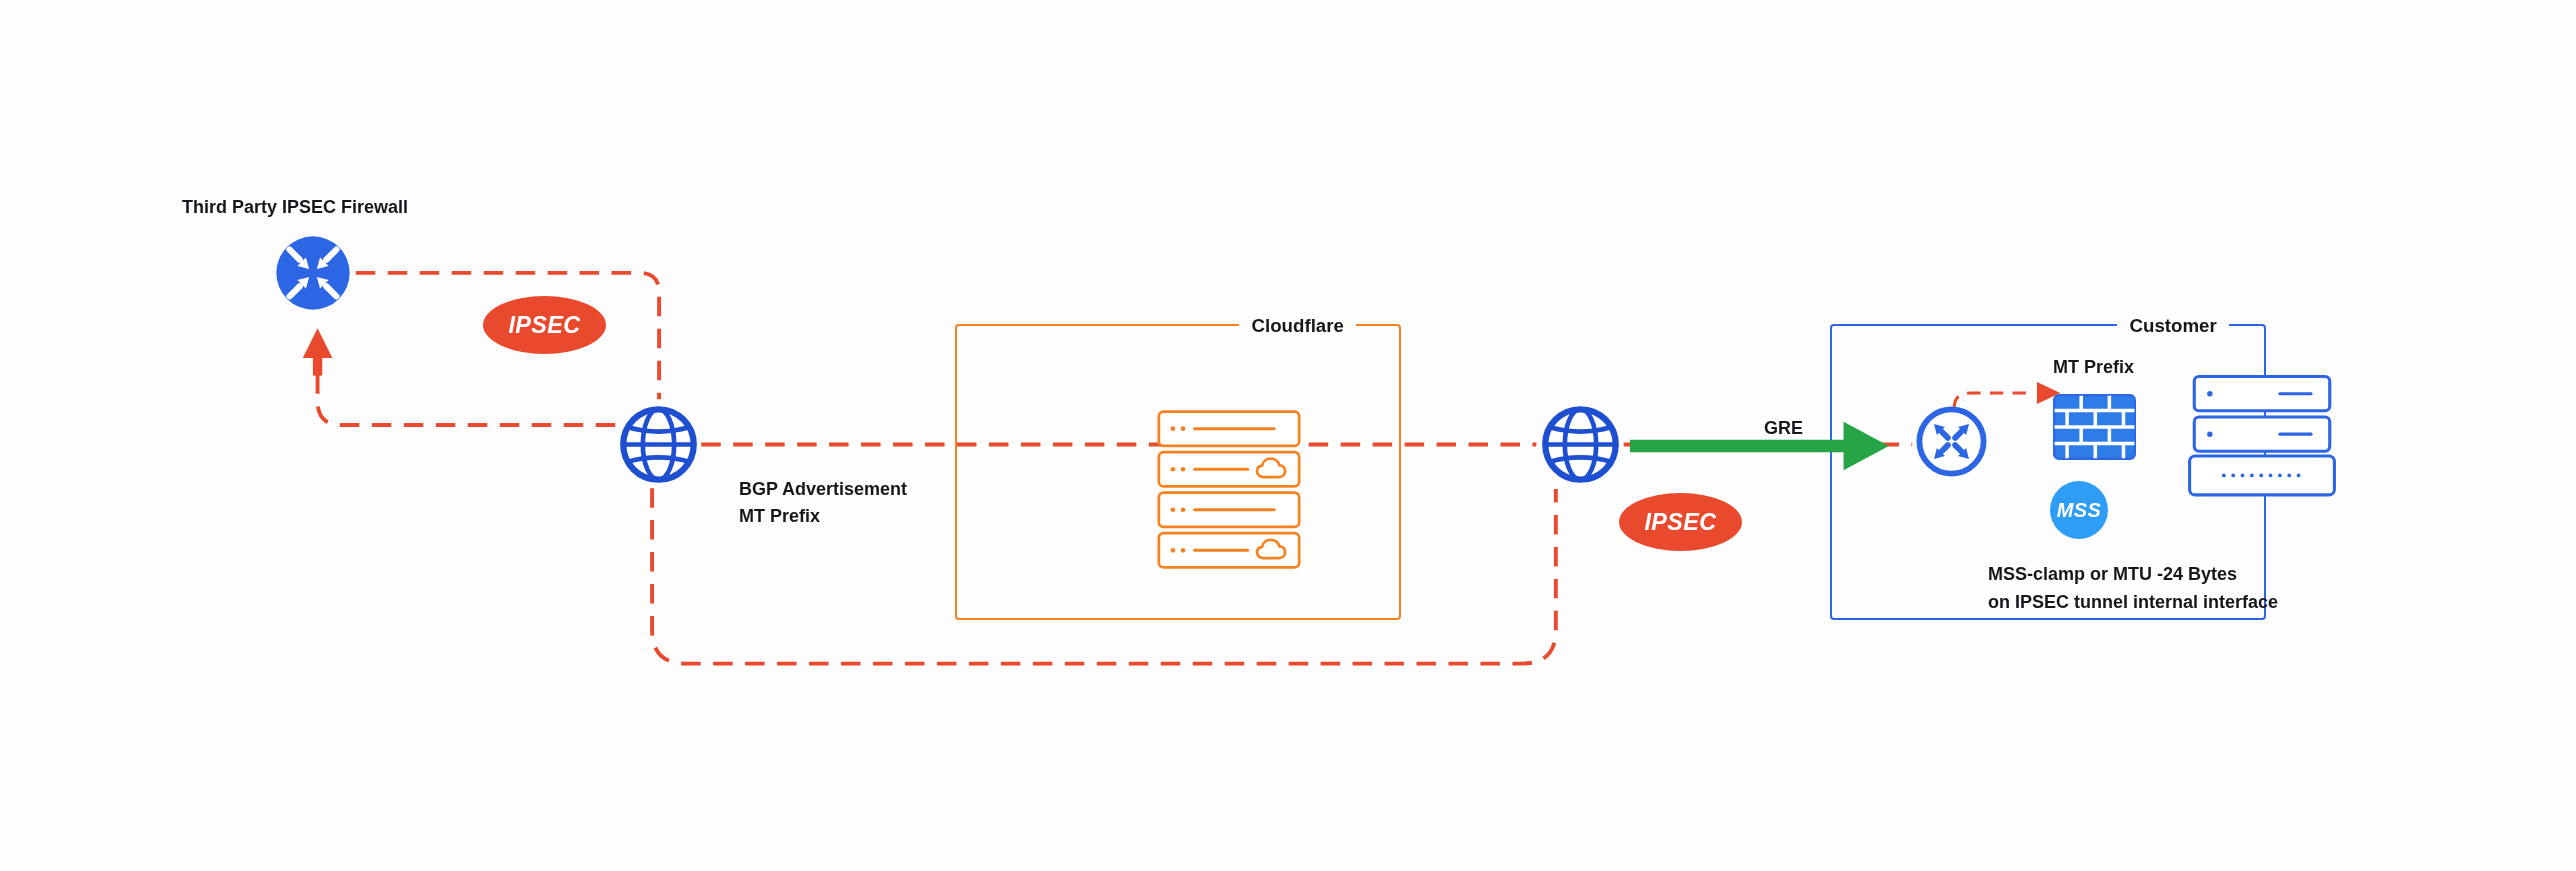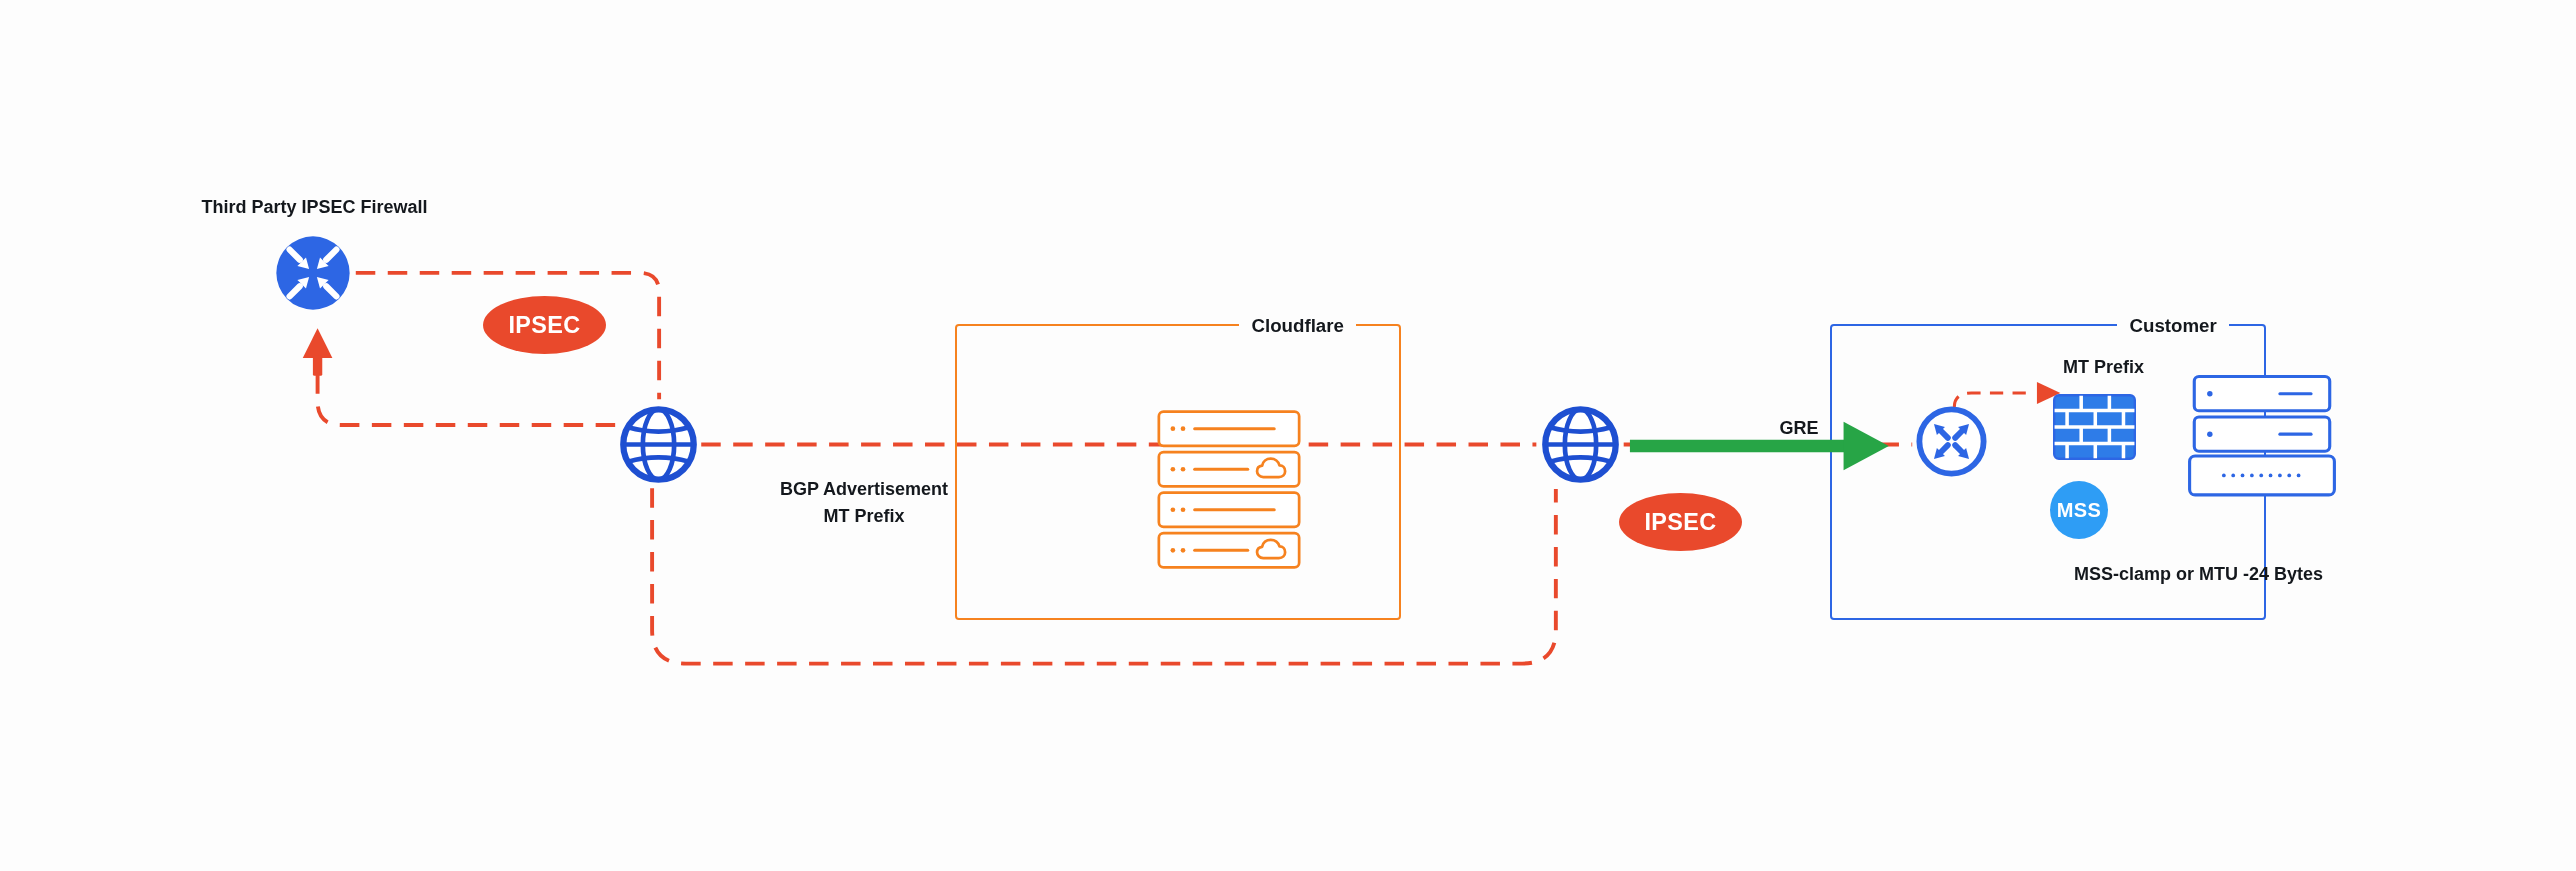--- a/index.html
+++ b/index.html
@@ -25,24 +25,24 @@
   .zone-cust{left:1830px;width:436px;border:2.3px solid var(--blue)}
   .zone-label{
     position:absolute;top:-13.3px;height:26.5px;line-height:26.5px;background:var(--bg);
     padding:0 12.5px;font-weight:700;font-size:18.7px;color:var(--text);white-space:nowrap;
   }
   .zone-cf .zone-label{left:282px}
   .zone-cust .zone-label{left:285px}
   
   .wires{position:absolute;left:0;top:0;z-index:2}
   .icon{position:absolute;z-index:3}
-  .label{position:absolute;z-index:4;font-weight:700;color:var(--text);font-size:18px;text-align:center}
+  .label{position:absolute;z-index:4;font-weight:700;color:var(--text);font-size:18px;}
   .badge{
     position:absolute;z-index:4;background:var(--red);color:#fff;font-weight:700;
-    display:flex;align-items:center;justify-content:center;border-radius:50%;letter-spacing:0.4px;
+    display:flex;align-items:center;justify-content:center;border-radius:50%;letter-spacing:0.4px;font-style:italic;
   }
   .badge-ipsec{width:123px;height:58px;font-size:23.4px}
   .badge-mss{width:58px;height:58px;font-size:20px;background:var(--light_blue)}
   
   .dash{fill:none;stroke:var(--red);stroke-width:5;stroke-dasharray:25 16}
   .dash-thin{fill:none;stroke:var(--red);stroke-width:4;stroke-dasharray:17 12}
   .solid-red{fill:var(--red);stroke:none}
   .green-line{stroke:var(--green);stroke-width:16;fill:none}
   .green-fill{fill:var(--green);stroke:none}
   
@@ -226,16 +226,17 @@
   <div class="label" style="left:1764px;top:418px;width:70px">GRE</div>
 
   <div class="badge badge-ipsec" style="left:1619px;top:493px">IPSEC</div>
 
   <div class="label" style="left:2053px;top:357px;width:101px">MT Prefix</div>
 
   <div class="badge badge-mss" style="left:2050px;top:481px">MSS</div>
 
   <div class="label" style="left:1988px;top:560px;width:421px;line-height:28px">
     <div>MSS-clamp or MTU -24 Bytes</div>
+    <div>on IPSEC tunnel internal interface</div>
   </div>
 
 </div>
 
 
 </body></html>

